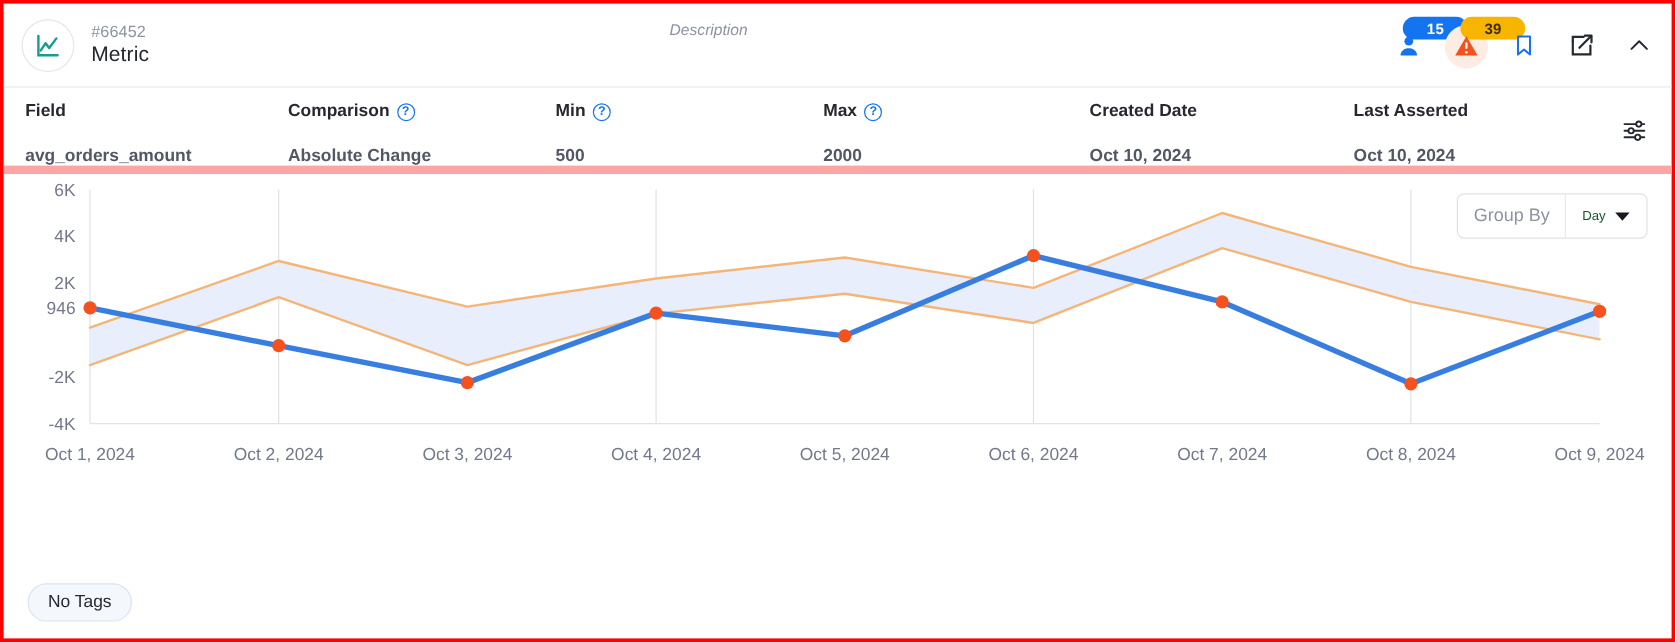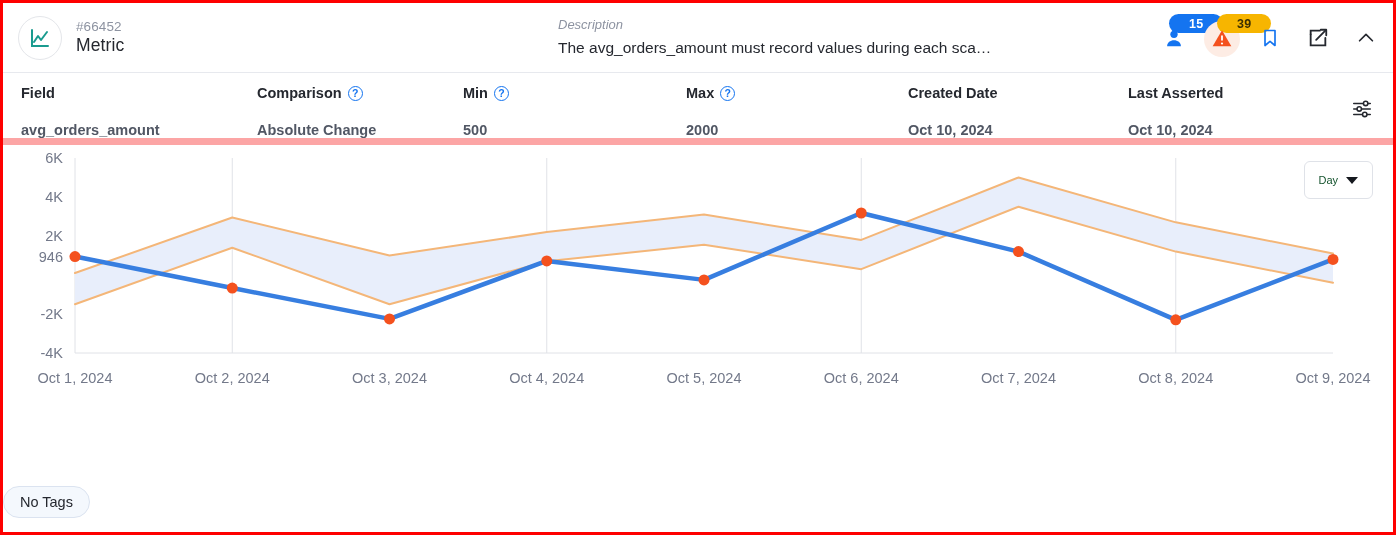--- a/index.html
+++ b/index.html
@@ -128,21 +128,21 @@
     border-left: 6px solid transparent; border-right: 6px solid transparent;
     border-top: 7px solid #15181e;
     margin-right: 14px;
   }
   .svg-chart { position: absolute; left: 0; top: 0; }
 
   
   .footer {
     position: absolute; left: 0; bottom: 0;
     width: 100%; height: 60px;
-    display: flex; align-items: center; 
+    display: flex; align-items: center; padding-left: 20px;
   }
   .tag-pill {
     border: 1px solid #dbe3f0; background: #f4f8fd;
     border-radius: 16px;
     font-size: 14.5px; color: #25282f;
     padding: 7px 16px;
     cursor: pointer;
   }
 </style>
 </head>
@@ -157,21 +157,20 @@
         <path d="M6 16 L10 10 L13 14 L19 6" fill="none" stroke="#1a9b8f" stroke-width="2" stroke-linecap="round" stroke-linejoin="round"></path>
       </svg>
     </div>
     <div class="title-block">
       <div class="hash">#66452</div>
       <div class="metric-name">Metric</div>
     </div>
 
     <div class="desc-block">
       <div class="desc-label">Description</div>
-      <div class="desc-text">The avg_orders_amount must record values during each sca…</div>
     </div>
 
     <div class="head-icons">
 
       <div class="icon-btn">
         <svg width="22" height="22" viewBox="0 0 24 24">
           <circle cx="12" cy="8" r="4" fill="#1474f0"></circle>
           <path d="M4.5 21c0-4.1 3.4-6.5 7.5-6.5s7.5 2.4 7.5 6.5z" fill="#1474f0"></path>
         </svg>
         <span class="badge blue">15</span>
@@ -212,21 +211,21 @@
 
   <div class="meta-row">
 
     <div class="meta-item" style="left:18px">
       <div class="meta-label">
         <span>Field</span>
       </div>
       <div class="meta-value">avg_orders_amount</div>
     </div>
 
-    <div class="meta-item" style="left:254px">
+    <div class="meta-item" style="left:237px">
       <div class="meta-label">
         <span>Comparison</span>
         <span class="qmark">?</span>
       </div>
       <div class="meta-value">Absolute Change</div>
     </div>
 
     <div class="meta-item" style="left:460px">
       <div class="meta-label">
         <span>Min</span>
@@ -263,20 +262,21 @@
         <circle cx="16" cy="7" r="2.4" fill="#fff" stroke="#25282f" stroke-width="1.7"></circle>
         <circle cx="9" cy="13" r="2.4" fill="#fff" stroke="#25282f" stroke-width="1.7"></circle>
         <circle cx="15" cy="19" r="2.4" fill="#fff" stroke="#25282f" stroke-width="1.7"></circle>
       </svg>
     </div>
   </div>
 
   <div class="chart-wrap">
 
     <div class="groupby">
+      <span class="gb-label">Group By</span>
       <span class="gb-value">Day</span>
       <span class="caret"></span>
     </div>
 
     <svg class="svg-chart" id="chart-svg" width="1390" height="330">
         <text x="60" y="18" text-anchor="end" font-size="14.5" fill="#73798a" font-family="&quot;Liberation Sans&quot;, sans-serif">6K</text>
         <text x="60" y="57" text-anchor="end" font-size="14.5" fill="#73798a" font-family="&quot;Liberation Sans&quot;, sans-serif">4K</text>
         <text x="60" y="96" text-anchor="end" font-size="14.5" fill="#73798a" font-family="&quot;Liberation Sans&quot;, sans-serif">2K</text>
         <text x="60" y="116.553" text-anchor="end" font-size="14.5" fill="#73798a" font-family="&quot;Liberation Sans&quot;, sans-serif">946</text>
         <text x="60" y="174" text-anchor="end" font-size="14.5" fill="#73798a" font-family="&quot;Liberation Sans&quot;, sans-serif">-2K</text>

